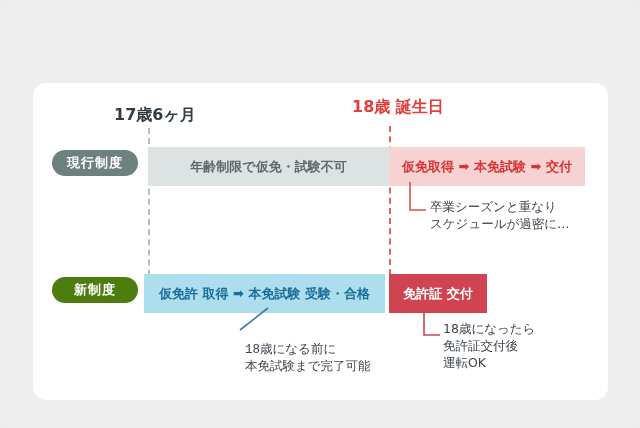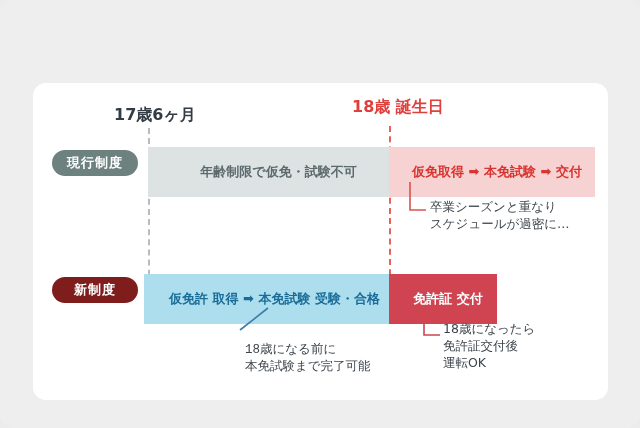--- a/index.html
+++ b/index.html
@@ -103,33 +103,32 @@
   #badge-current {
     left: 52px;
     top: 150px;
     width: 86px;
     background: #6d817f;
   }
   #badge-new {
     left: 52px;
     top: 277px;
     width: 86px;
-    background: #7f1d1d;
+    background: #4d7c0f;
   }
 
   
   .bar {
     position: absolute;
-    height: 50px;
+    height: 39px;
     display: flex;
     align-items: center;
     font-size: 13px;
     font-weight: 700;
     white-space: nowrap;
-    padding-left: 10px;
   }
   #bar-current-blocked {
     left: 148px;
     top: 147px;
     width: 241px;
     background: #dde2e2;
     color: #5d6a6d;
     justify-content: center;
   }
   #bar-current-active {

